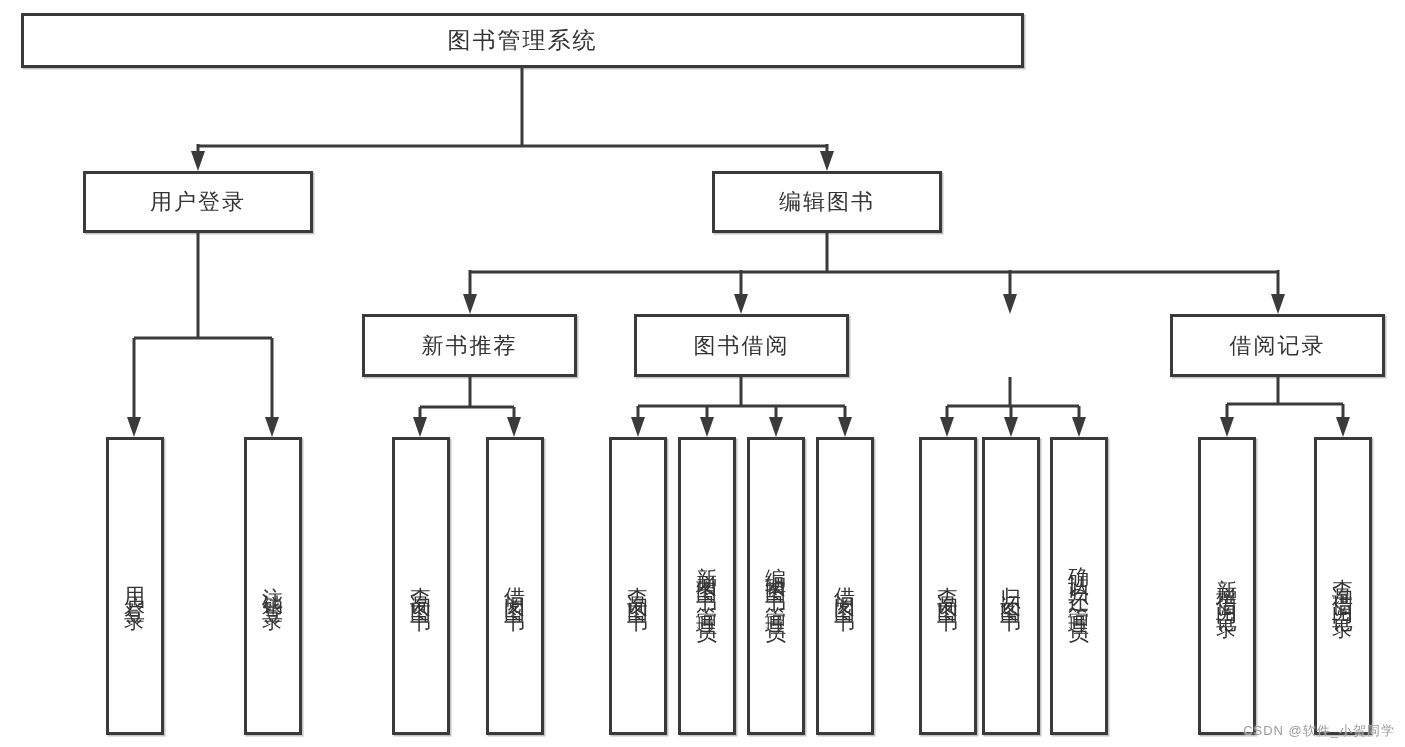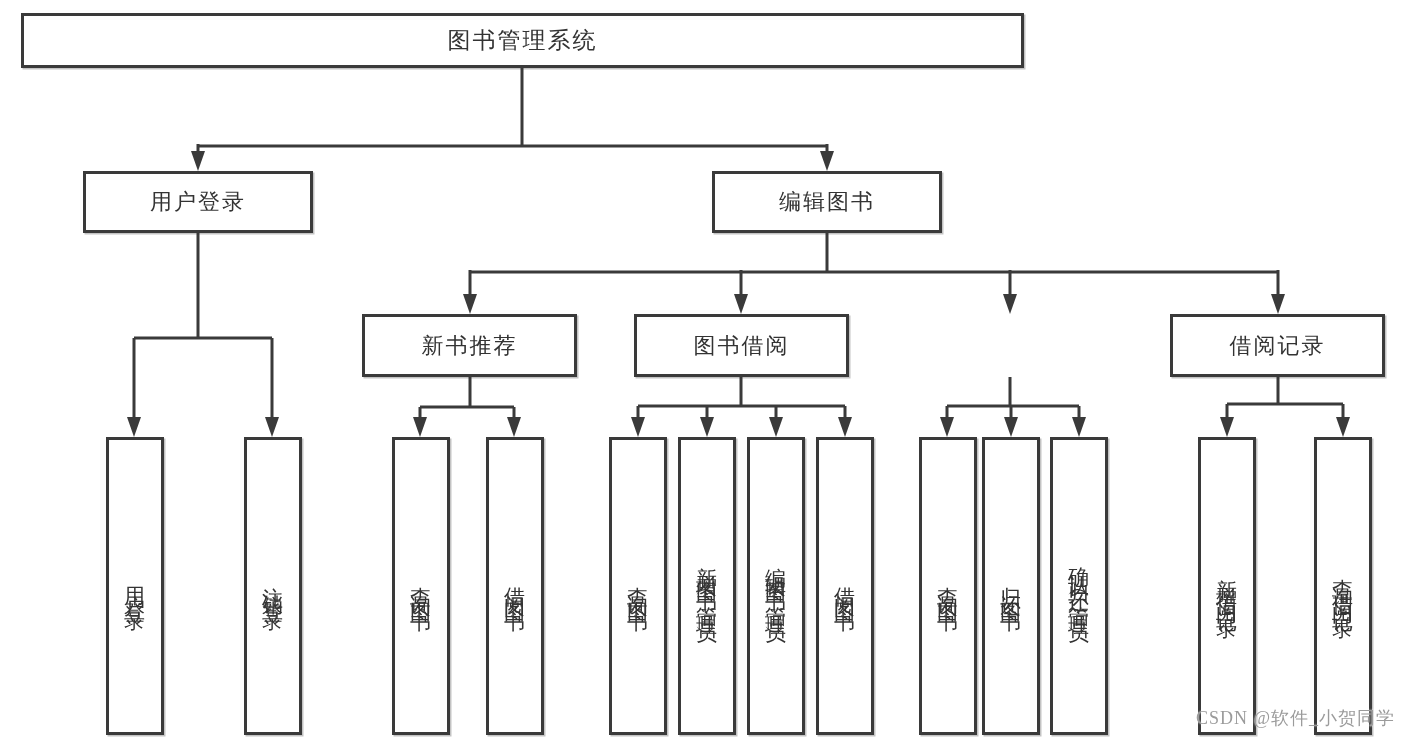--- a/index.html
+++ b/index.html
@@ -16,23 +16,23 @@
   .root-box .hl{font-size:23px;}
   .l2{top:171px;width:230px;height:62px;}
   .l3{top:314px;width:215px;height:63px;}
   .v{top:437px;width:58px;height:298px;}
   .vl{
     writing-mode:vertical-rl;-webkit-writing-mode:vertical-rl;
     text-orientation:mixed;-webkit-text-orientation:mixed;
     font-size:21px;letter-spacing:8px;color:#333333;line-height:1;
   }
   .watermark{
-    position:absolute;right:10px;bottom:17px;z-index:3;
-    font-size:18px;color:#9b9b9b;letter-spacing:1px;
-    text-shadow:0 0 2px #ffffff;white-space:nowrap;font-family:Liberation Serif, serif;
+    position:absolute;right:10px;bottom:7px;z-index:3;
+    font-size:13px;color:#9b9b9b;letter-spacing:1px;
+    text-shadow:0 0 2px #ffffff;white-space:nowrap;
   }
 </style>
 </head>
 <body>
 
 <div class="stage">
 
   <svg class="connectors" width="1405" height="747" viewBox="0 0 1405 747">
     <g stroke="#3a3a3a" stroke-width="3" fill="none">
       <path d="M522 68 V146 M198 146 H827 M198 144 V156 M827 144 V156"></path>

